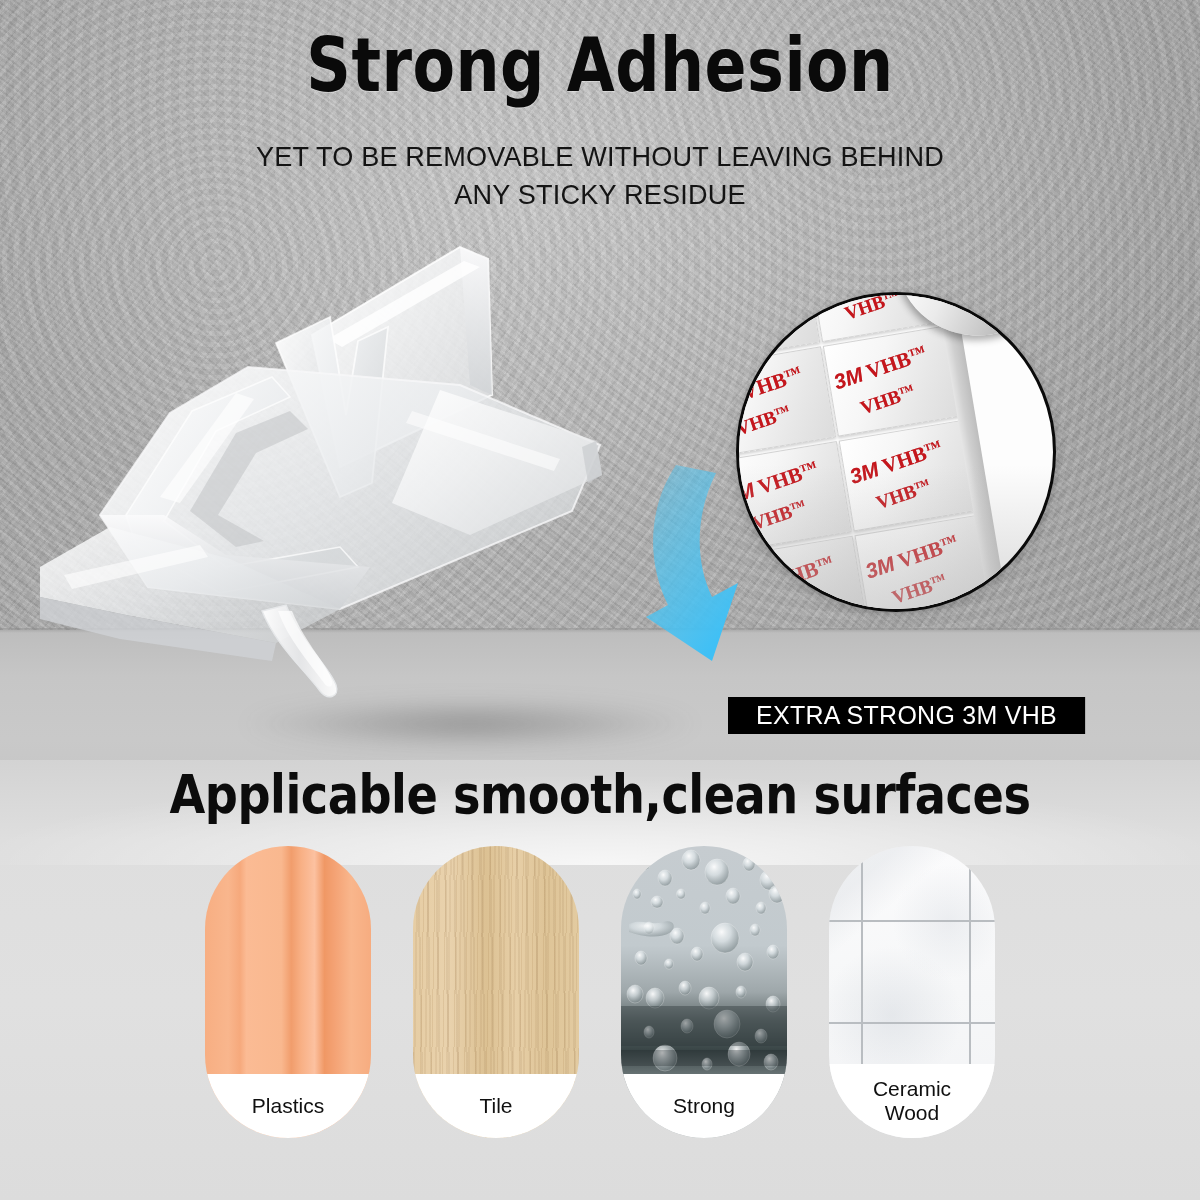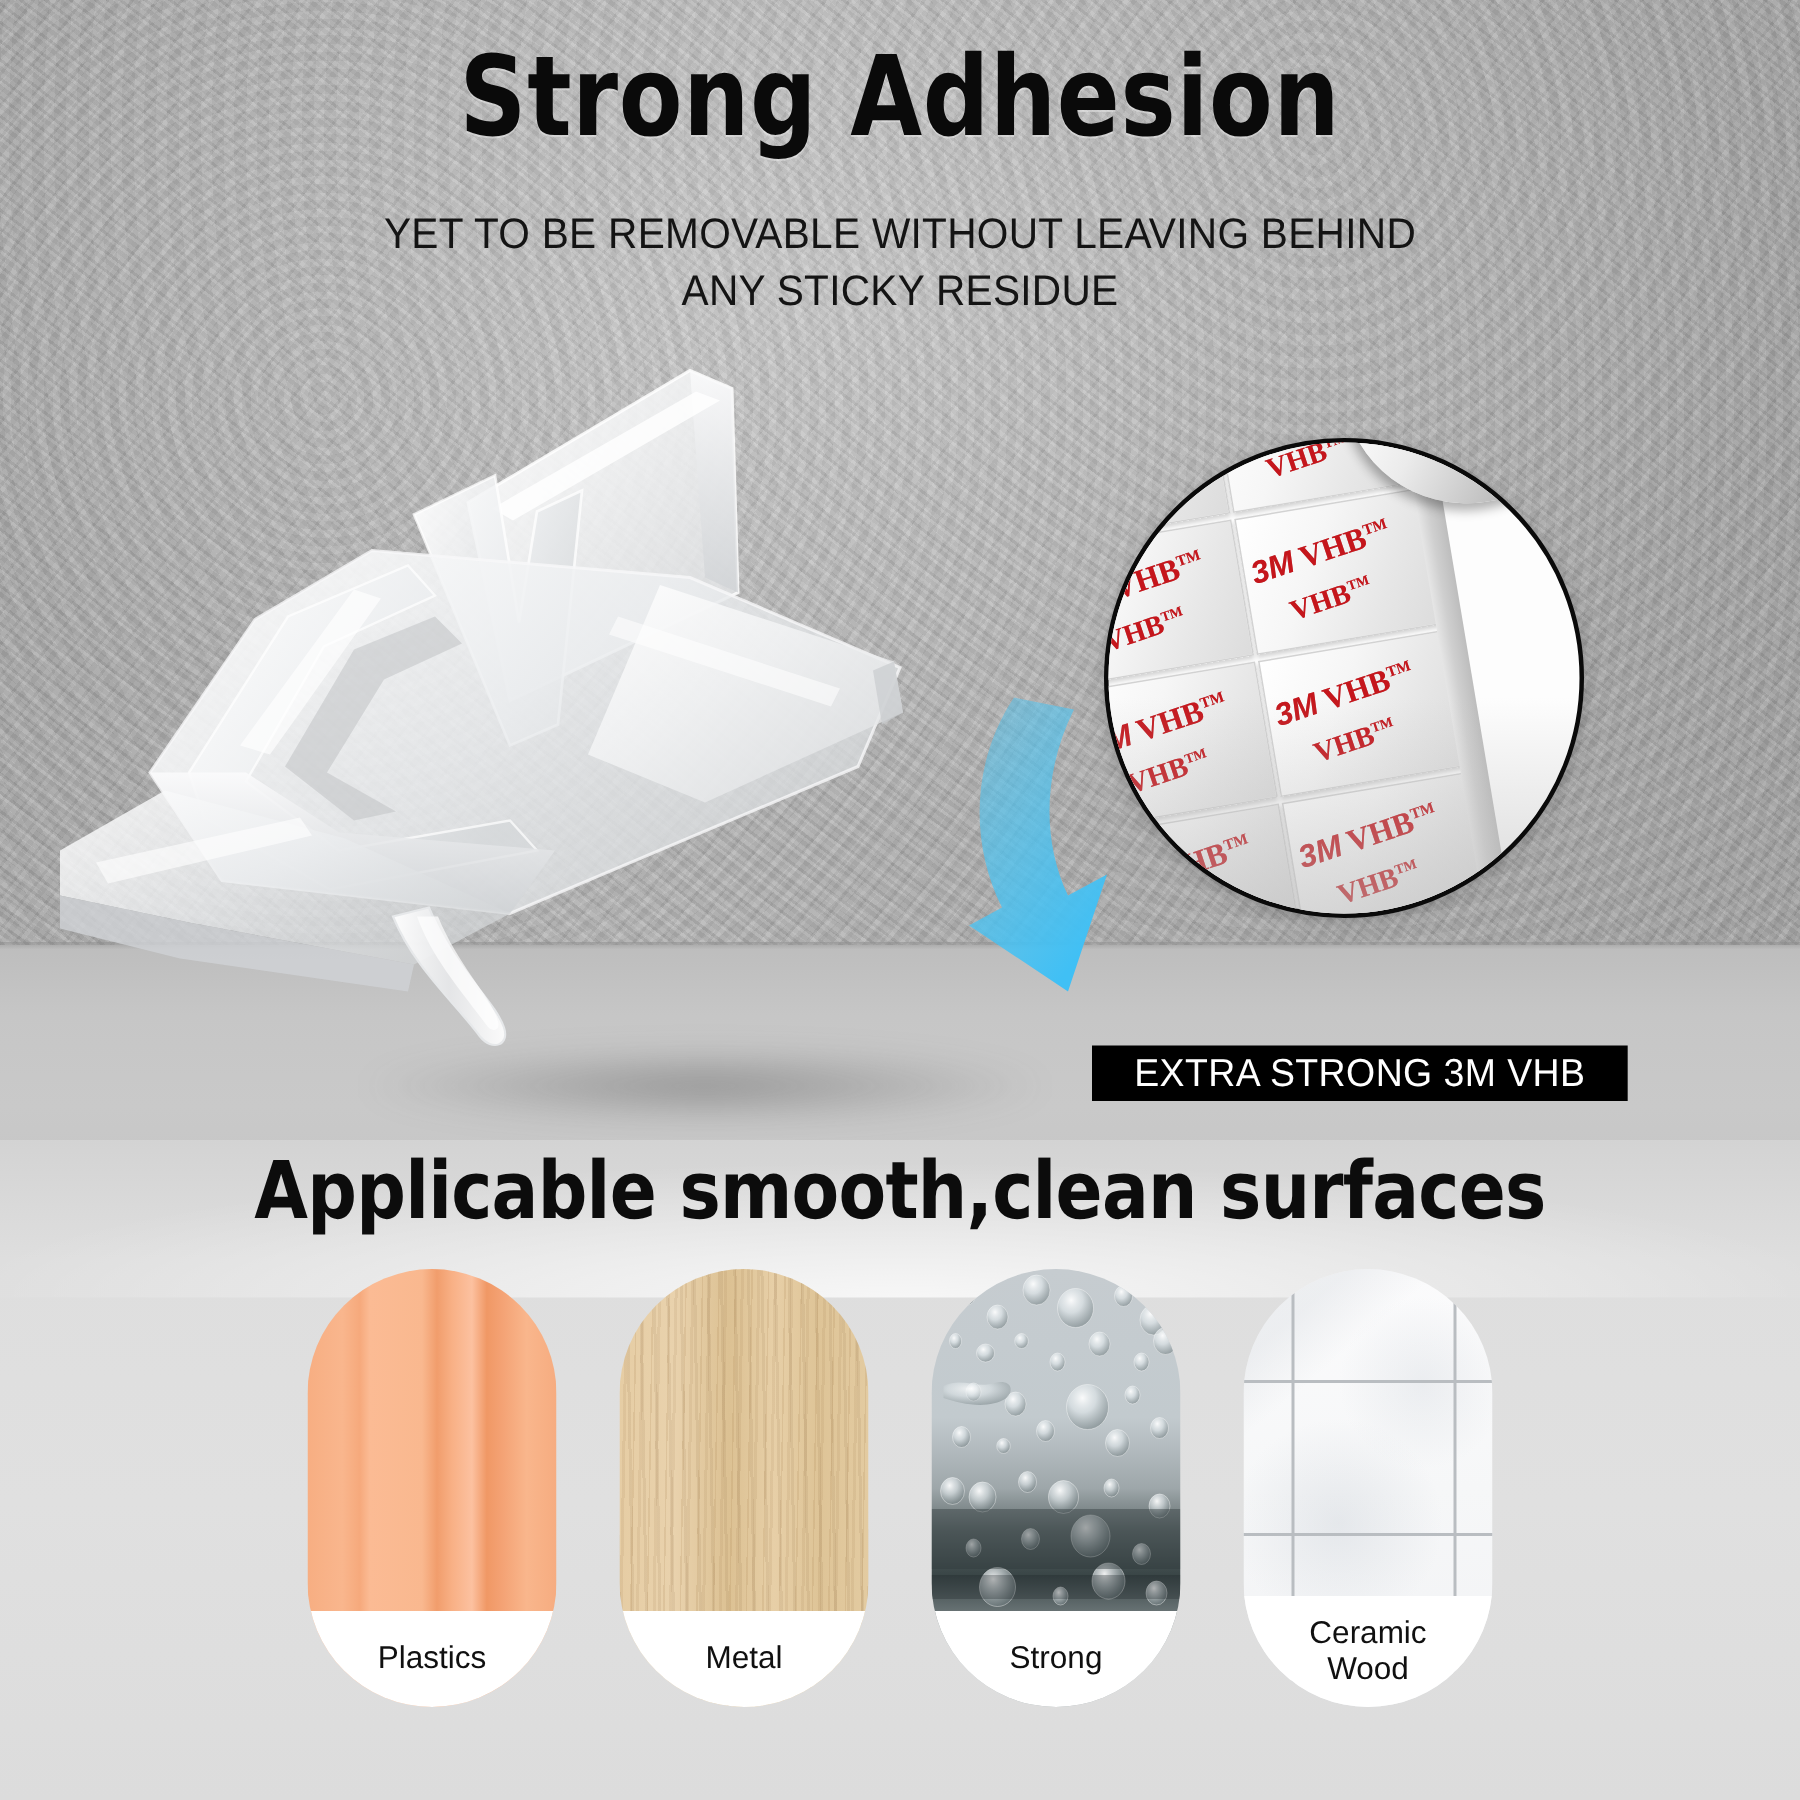--- a/index.html
+++ b/index.html
@@ -350,21 +350,21 @@
 
   <div class="swatch-row">
 
     <div class="swatch">
       <div class="sw-fill tex-plastic"></div>
       <div class="sw-label">Plastics</div>
     </div>
 
     <div class="swatch">
       <div class="sw-fill tex-wood"></div>
-      <div class="sw-label">Metal</div>
+      <div class="sw-label">Tile</div>
     </div>
 
     <div class="swatch">
       <div class="sw-fill tex-glass"></div>
       <div class="glass-drops">
         <svg viewBox="0 0 166 292" width="166" height="292" xmlns="http://www.w3.org/2000/svg">
           <defs>
             <radialGradient id="drop" cx="38%" cy="30%" r="72%">
               <stop offset="0" stop-color="#ffffff" stop-opacity=".92"></stop>
               <stop offset=".45" stop-color="#dfe6e9" stop-opacity=".62"></stop>

